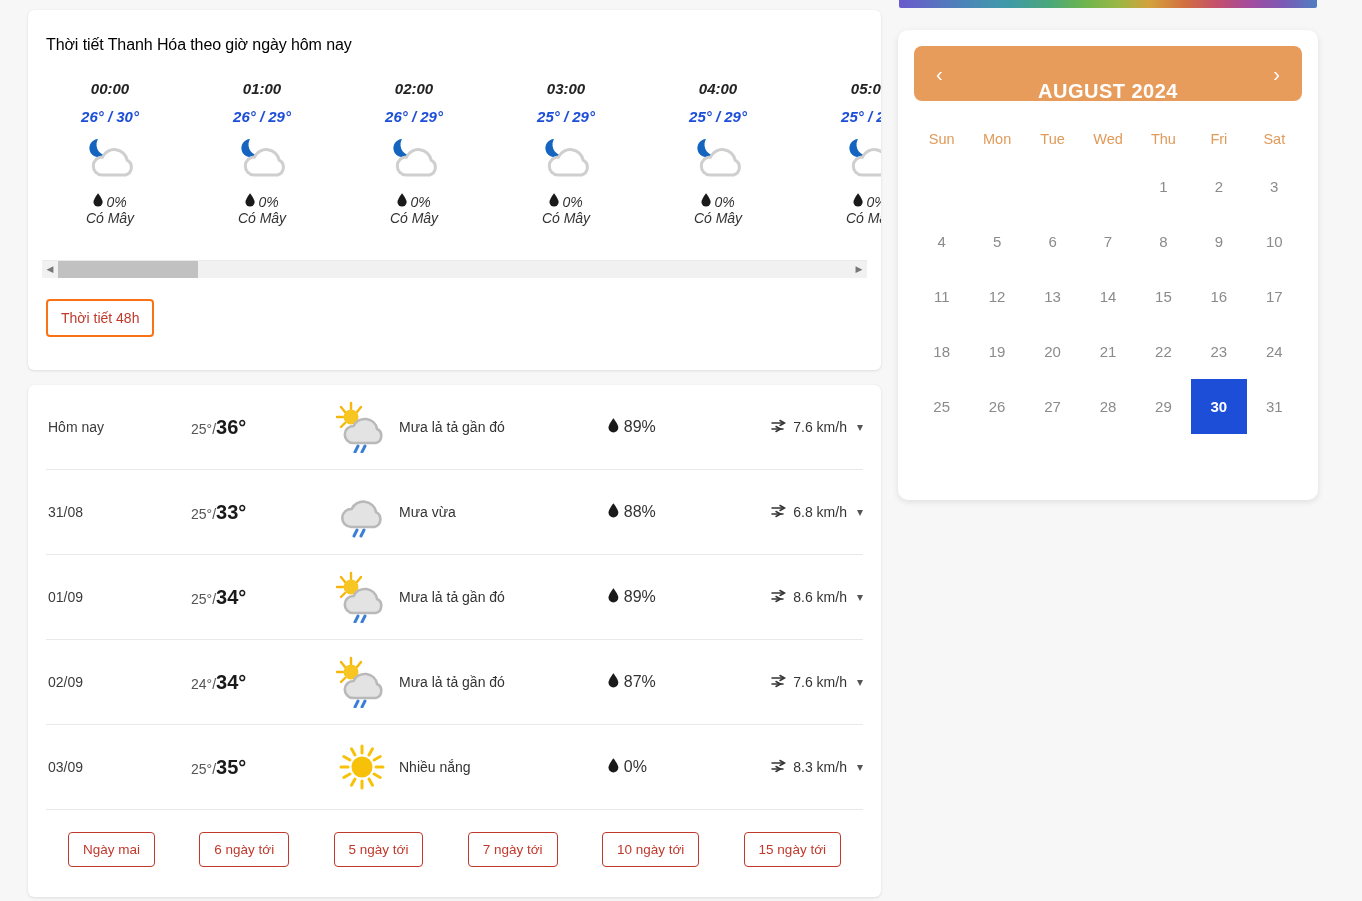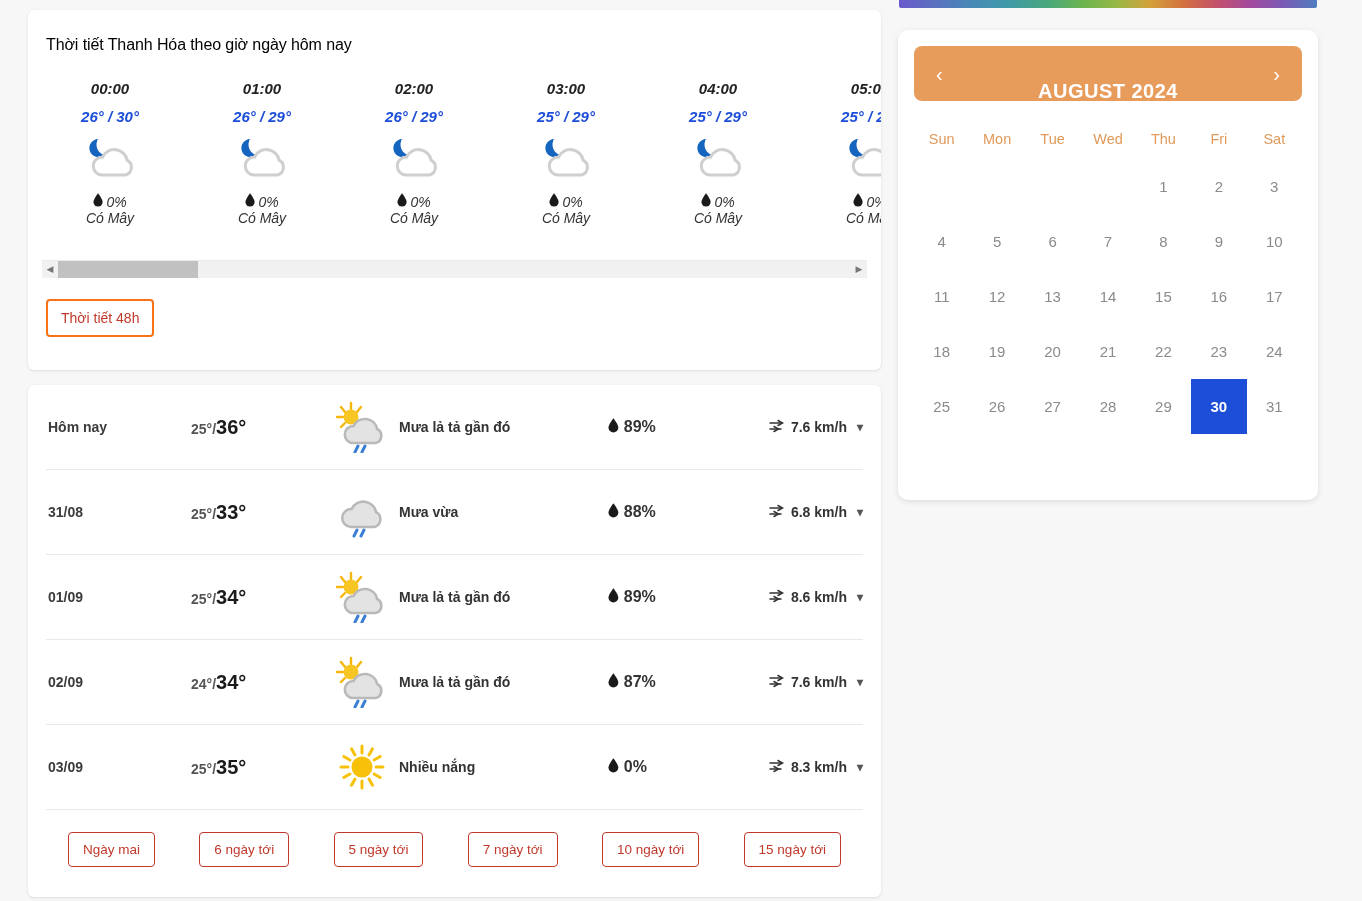--- a/index.html
+++ b/index.html
@@ -67,21 +67,20 @@
     border: 2px solid #f97316; color: #c0392b; background: #fff;
     border-radius: 4px; font-size: 14px; padding: 9px 13px;
     cursor: pointer;
   }
 
   
   .daily-card { padding: 0 18px; height: 512px; }
   .day-row {
     display: flex; align-items: center; height: 85px;
     border-bottom: 1px solid #e9e9e9;
-    font-weight: bold;
   }
   .day-date { width: 145px; font-size: 14px; color: #3b3b3b; padding-left: 2px; }
   .day-temp { width: 140px; font-size: 14px; color: #555; }
   .day-temp b { font-size: 20px; color: #1a1a1a; }
   .day-icon { width: 62px; display: flex; justify-content: center; }
   .day-cond { width: 215px; font-size: 14px; color: #333; padding-left: 6px; }
   .day-pop {
     width: 120px; font-size: 16px; color: #333;
     display: flex; gap: 5px;
   }

